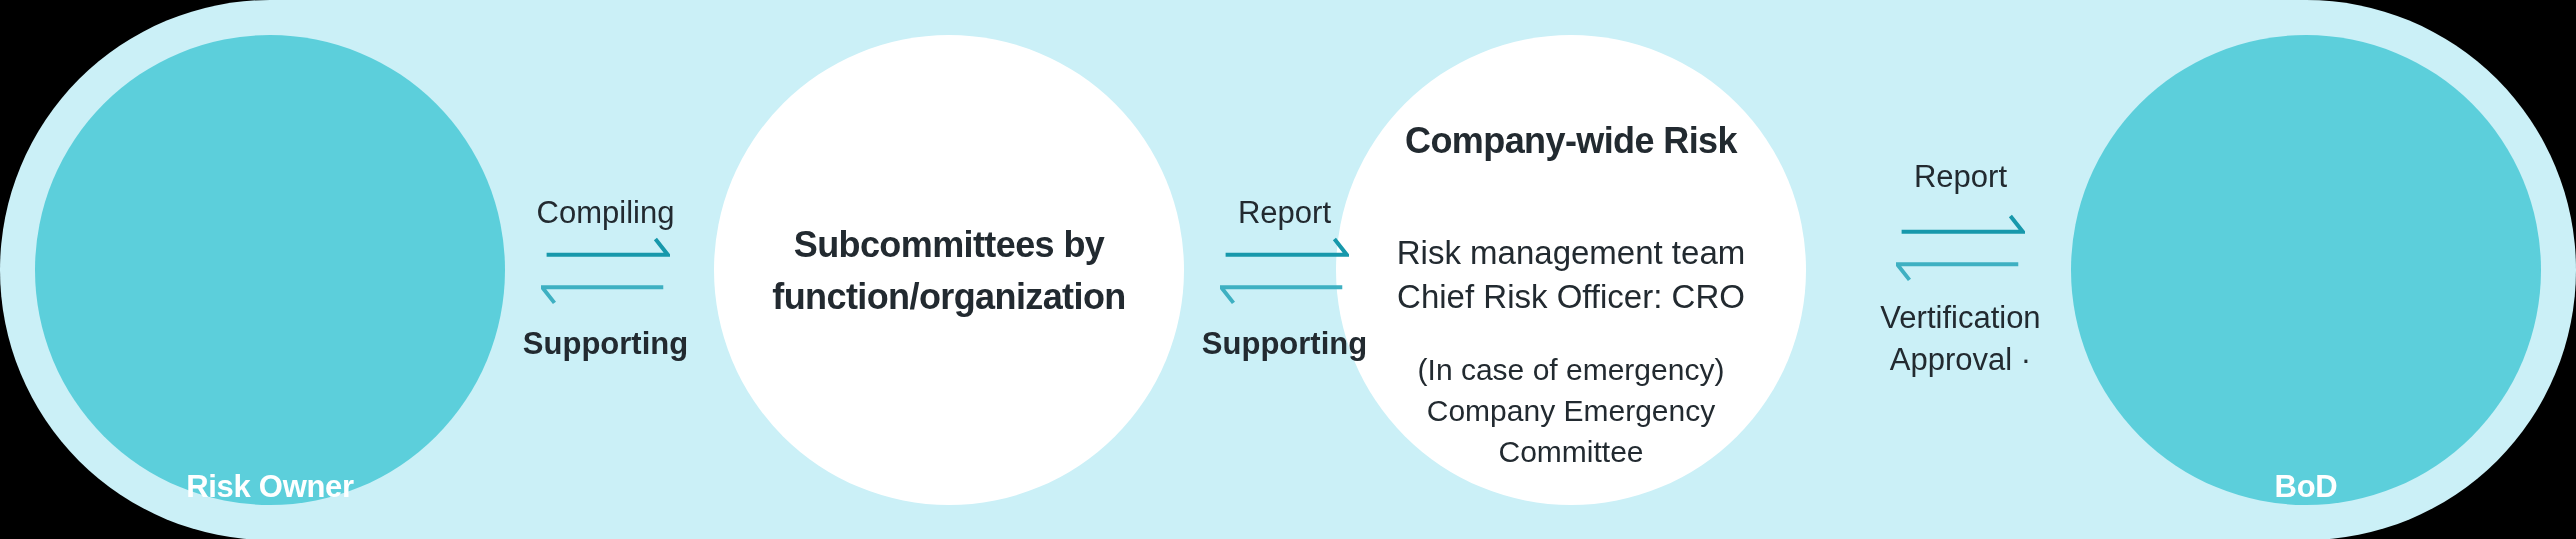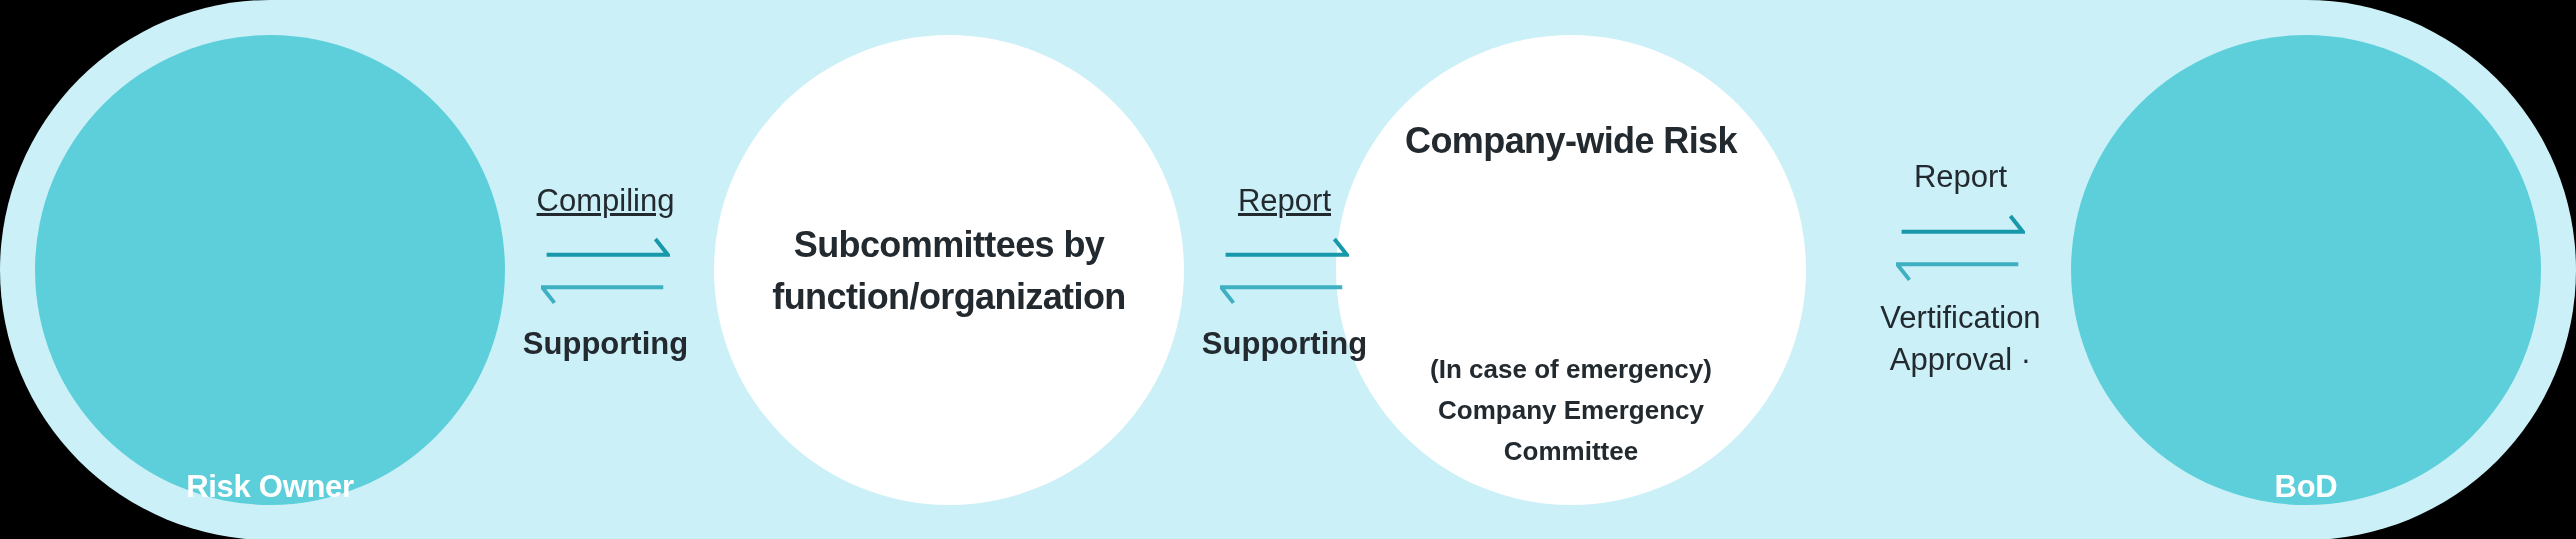--- a/index.html
+++ b/index.html
@@ -53,34 +53,34 @@
   .c2-title{top:184px;}
   .c3-title{top:80px;}
   .c3-body{
     position:absolute;top:196px;width:100%;
     text-align:center;color:var(--text-dark);
     font-size:33px;font-weight:400;line-height:44px;
   }
   .c3-note{
     position:absolute;top:314px;width:100%;
     text-align:center;color:var(--text-dark);
-    font-size:26px;font-weight:700;line-height:41px;
+    font-size:30px;font-weight:400;line-height:41px;
   }
   .connector{
     position:absolute;top:0;height:540px;width:259px;
   }
   .conn-g1{left:476px;}
   .conn-g2{left:1155px;}
   .conn-g3{left:1831px;}
   .conn-label{
     position:absolute;width:100%;
     text-align:center;color:var(--text-dark);
     font-size:31px;line-height:34px;font-weight:400;
   }
-  .conn-g1 .top-label,.conn-g2 .top-label{top:184px;text-decoration:underline;}
+  .conn-g1 .top-label,.conn-g2 .top-label{top:196px;}
   .conn-g1 .bottom-label,.conn-g2 .bottom-label{top:327px;font-weight:bold;}
   .conn-g3 .top-label{top:160px;}
   .conn-g3 .bottom-label{top:297px;line-height:42px;}
   .arrows{
     position:absolute;left:65px;
     width:129px;height:69px;
   }
   .conn-g1 .arrows,.conn-g2 .arrows{top:237px;}
   .conn-g3 .arrows{top:214px;}
   .arrows path{fill:none;stroke-width:7px;stroke-linejoin:miter;}
@@ -100,20 +100,24 @@
     <div class="circle white c2">
       <div class="heading c2-title">
         <div>Subcommittees by</div>
         <div>function/organization</div>
       </div>
     </div>
 
     <div class="circle white c3">
       <div class="heading c3-title">
         <div>Company-wide Risk</div>
+      </div>
+      <div class="c3-body">
+        <div>Risk management team</div>
+        <div>Chief Risk Officer: CRO</div>
       </div>
       <div class="c3-note">
         <div>(In case of emergency)</div>
         <div>Company Emergency</div>
         <div>Committee</div>
       </div>
     </div>
 
     <div class="circle teal c4">
       <div class="node-label">BoD</div>

